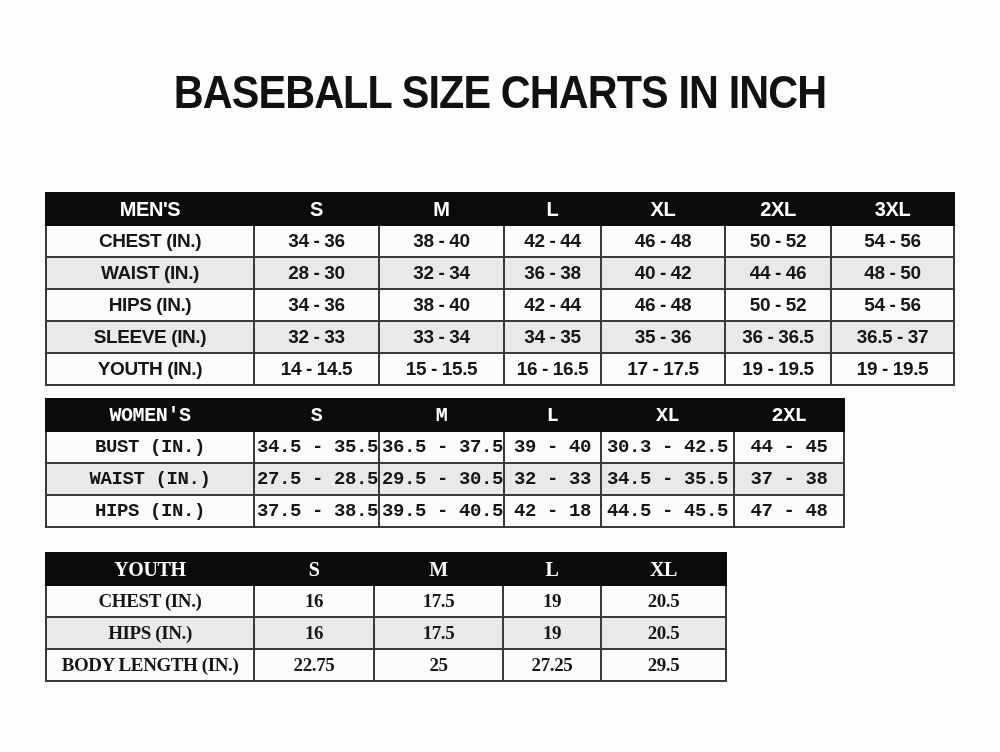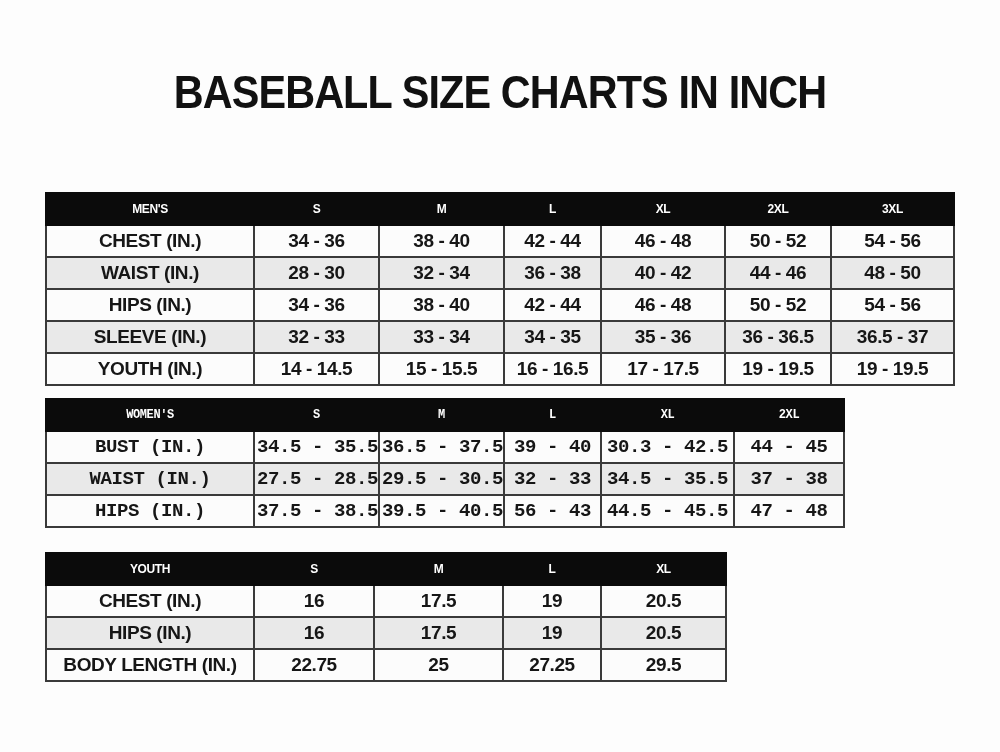--- a/index.html
+++ b/index.html
@@ -26,21 +26,21 @@
     font-weight: 700;
     color: #111111;
     letter-spacing: -1px;
     transform: scaleX(0.88);
     transform-origin: 50% 50%;
     white-space: nowrap;
   }
   .size-table-wrap { position: absolute; }
   .size-table-wrap.mens   { left: 45px; top: 192px; width: 908px; }
   .size-table-wrap.womens { left: 45px; top: 398px; width: 798px; font-family: Liberation Mono, monospace; }
-  .size-table-wrap.youth  { left: 45px; top: 552px; width: 680px; }
+  .size-table-wrap.youth  { left: 45px; top: 552px; width: 680px; font-family: Liberation Serif, serif; }
 
   table.size-table {
     border-collapse: collapse;
     table-layout: fixed;
     width: 100%;
     border: 2px solid #1c1c1c;
   }
   table.size-table th,
   table.size-table td {
     border: 2px solid #3a3a3a;
@@ -52,21 +52,21 @@
     font-weight: 700;
     letter-spacing: -0.4px;
     color: #161616;
     white-space: nowrap;
     overflow: hidden;
   }
   table.size-table thead th {
     background: #0b0b0b;
     color: #ffffff;
     border-color: #0b0b0b;
-    font-size: 12px;
+    font-size: 20px;
   }
   table.size-table tbody tr:nth-child(odd)  { background: #fcfcfc; }
   table.size-table tbody tr:nth-child(even) { background: #e9e9e9; }
 </style>
 </head>
 <body>
 
 <div class="canvas">
   <h1 class="page-title">BASEBALL SIZE CHARTS IN INCH</h1>
 
@@ -176,21 +176,21 @@
             <td>27.5 - 28.5</td>
             <td>29.5 - 30.5</td>
             <td>32 - 33</td>
             <td>34.5 - 35.5</td>
             <td>37 - 38</td>
           </tr>
           <tr>
             <td>HIPS (IN.)</td>
             <td>37.5 - 38.5</td>
             <td>39.5 - 40.5</td>
-            <td>56 - 43</td>
+            <td>42 - 18</td>
             <td>44.5 - 45.5</td>
             <td>47 - 48</td>
           </tr>
         </tbody>
       </table>
   </div>
 
   <div class="size-table-wrap youth">
     <table class="size-table">
         <colgroup>

